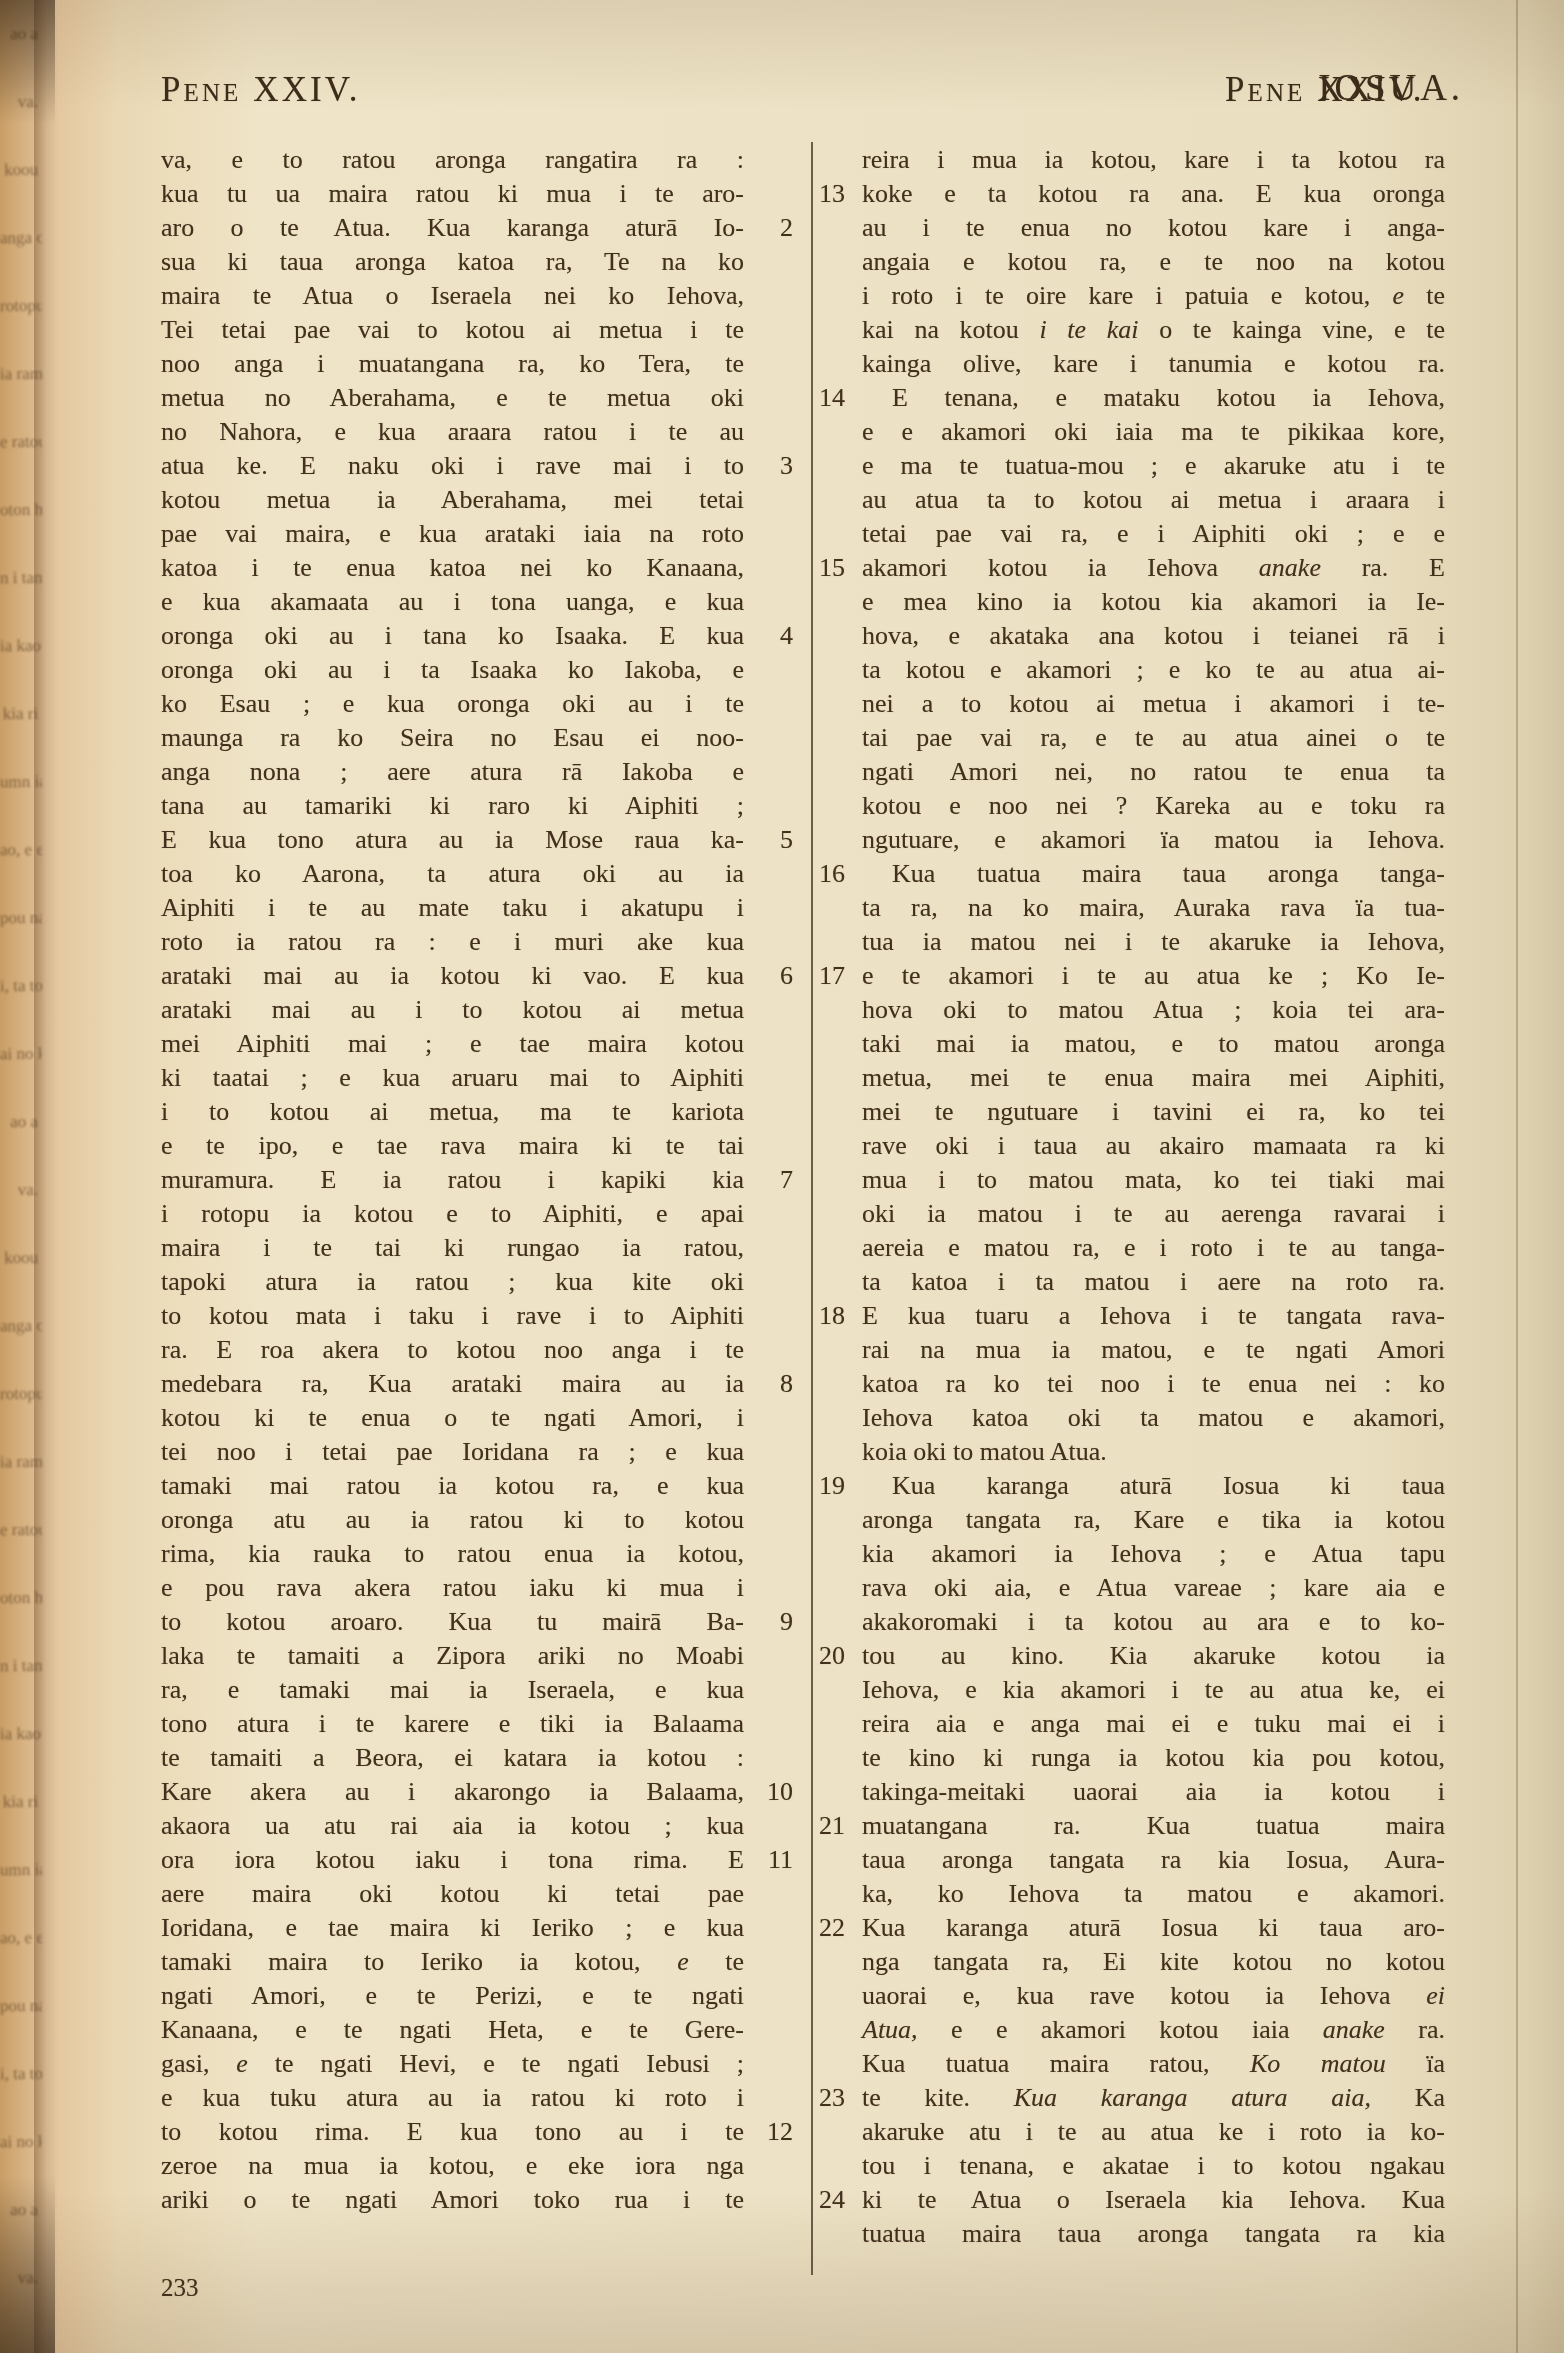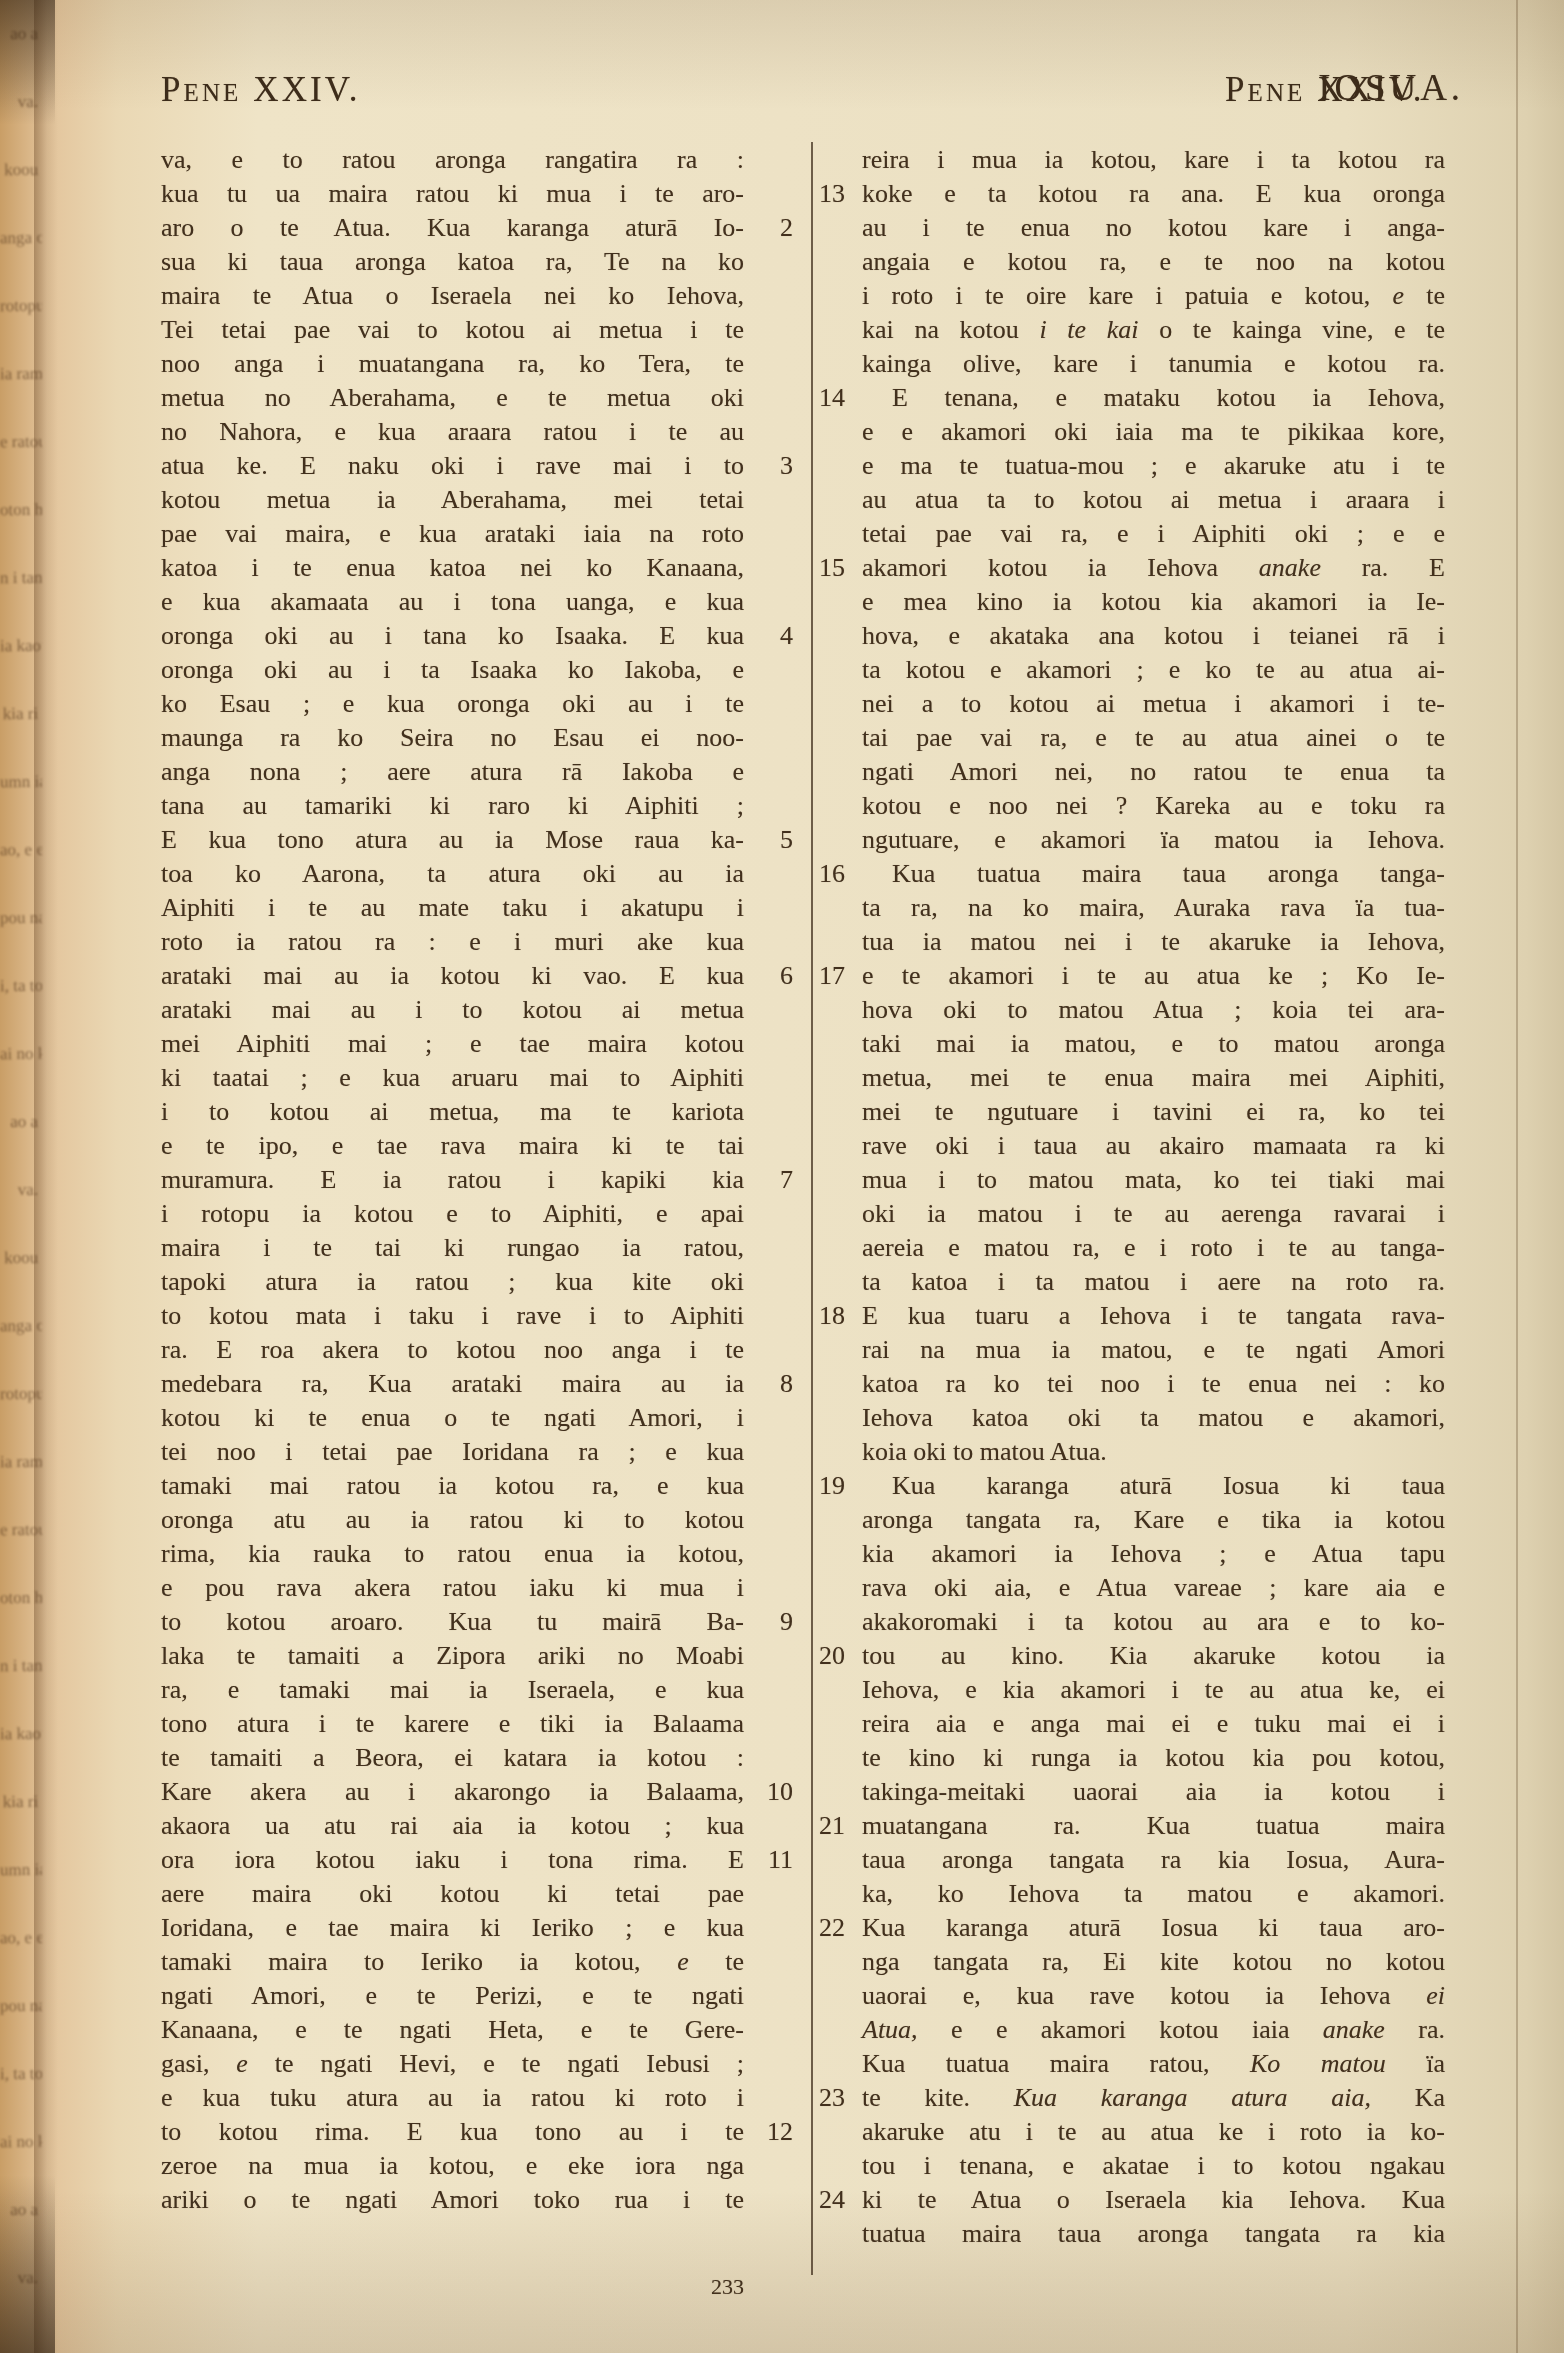--- a/index.html
+++ b/index.html
@@ -65,22 +65,22 @@
     position:absolute;top:0;line-height:34px;font-size:26px;
     color:#42301d;text-indent:0;
   }
   .col-left .vnum{right:-49px;}
   .col-right .vnum{left:-43px;}
   .divider{
     position:absolute;left:811px;top:142px;width:2.3px;height:2133px;
     background:rgba(60,42,24,.72);
   }
   .pageno{
-    position:absolute;top:2274px;left:161px;width:583px;text-align:right;
-    font-size:22px;color:#42301d;text-shadow:0 0 0.8px rgba(66,48,29,.35);
+    position:absolute;top:2274px;left:161px;width:583px;text-align:left;
+    font-size:25px;color:#42301d;text-shadow:0 0 0.8px rgba(66,48,29,.35);
   }
 </style>
 </head>
 <body>
 
 <div class="page">
 
   <div class="gutter" id="gutter">
       <div class="frag">ao a</div>
       <div class="frag">va.</div>

